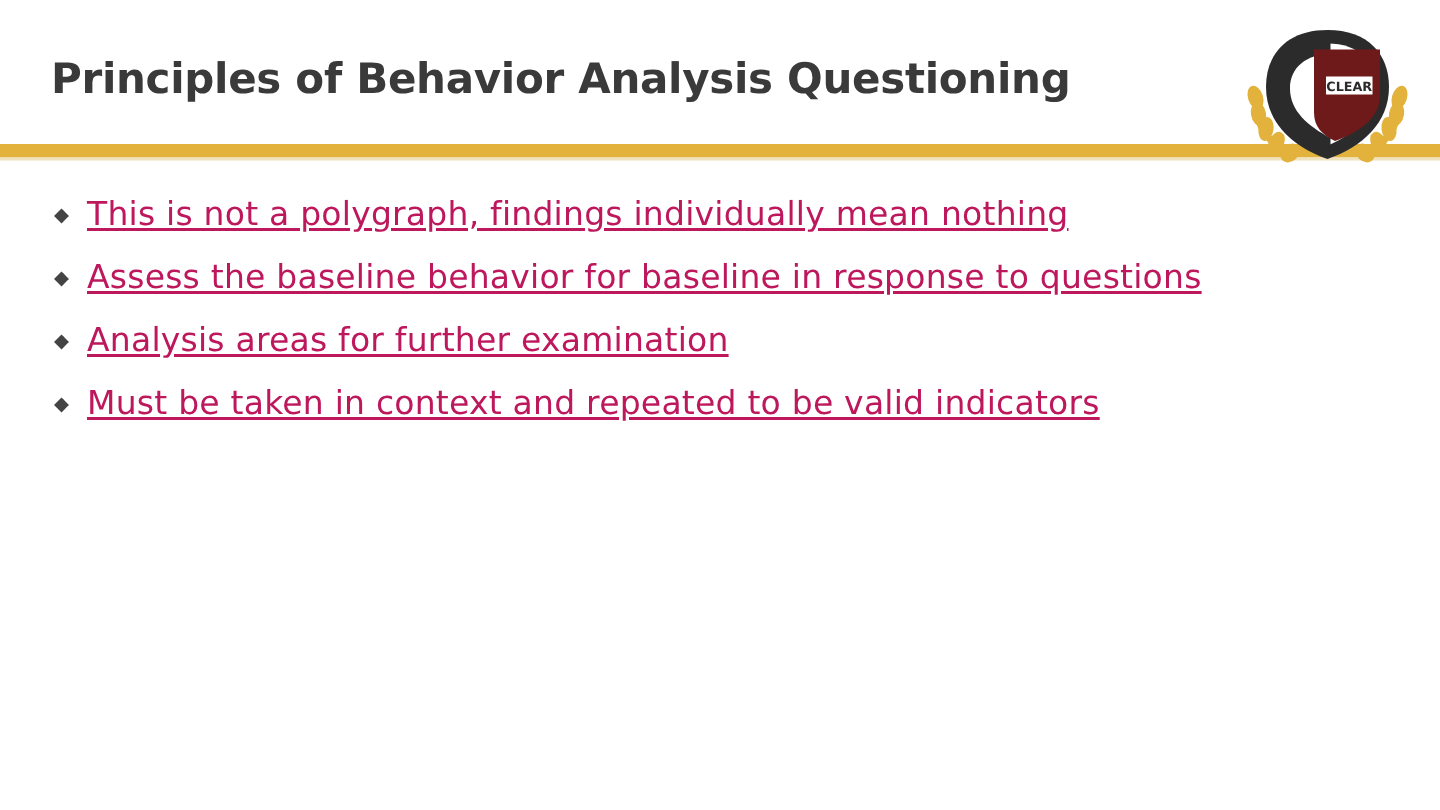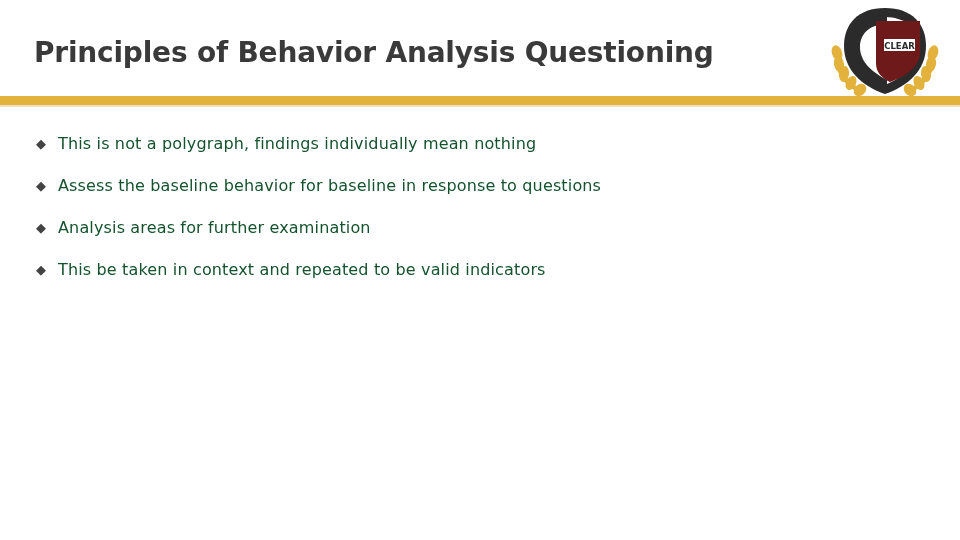--- a/index.html
+++ b/index.html
@@ -61,30 +61,31 @@
     flex: 0 0 auto;
     width: 22px;
     font-size: 13px;
     color: #444444;
     line-height: 40px;
     text-align: left;
     padding-left: 2px;
   }
   .bullet-text {
     flex: 1 1 auto;
-    font-size: 16px;
-    color: #14532d;
+    font-size: 22px;
+    color: #be185d;
     line-height: 40px;
     letter-spacing: 0.15px;
+    text-decoration: underline;
   }
   
   .logo {
     position: absolute;
     right: 14px;
-    top: 8px;
+    top: 20px;
     width: 122px;
     height: 92px;
   }
   .logo svg { display: block; }
 </style>
 </head>
 <body>
 
 <div class="slide">
 
@@ -105,21 +106,21 @@
       <span class="bullet-text">Assess the baseline behavior for baseline in response to questions</span>
     </div>
 
     <div class="bullet-row">
       <span class="bullet-mark">◆</span>
       <span class="bullet-text">Analysis areas for further examination</span>
     </div>
 
     <div class="bullet-row">
       <span class="bullet-mark">◆</span>
-      <span class="bullet-text">This be taken in context and repeated to be valid indicators</span>
+      <span class="bullet-text">Must be taken in context and repeated to be valid indicators</span>
     </div>
 
   </div>
 
   <div class="logo">
     <svg width="122" height="92" viewBox="0 0 122 92" xmlns="http://www.w3.org/2000/svg" aria-hidden="true">
 
       <g fill="#e3b23c">
         <path d="M12 48 C10 62, 18 76, 34 84 L36 80 C22 73, 15 61, 17 49 Z"></path>
         <ellipse cx="13" cy="45" rx="5" ry="8" transform="rotate(-18 13 45)"></ellipse>

